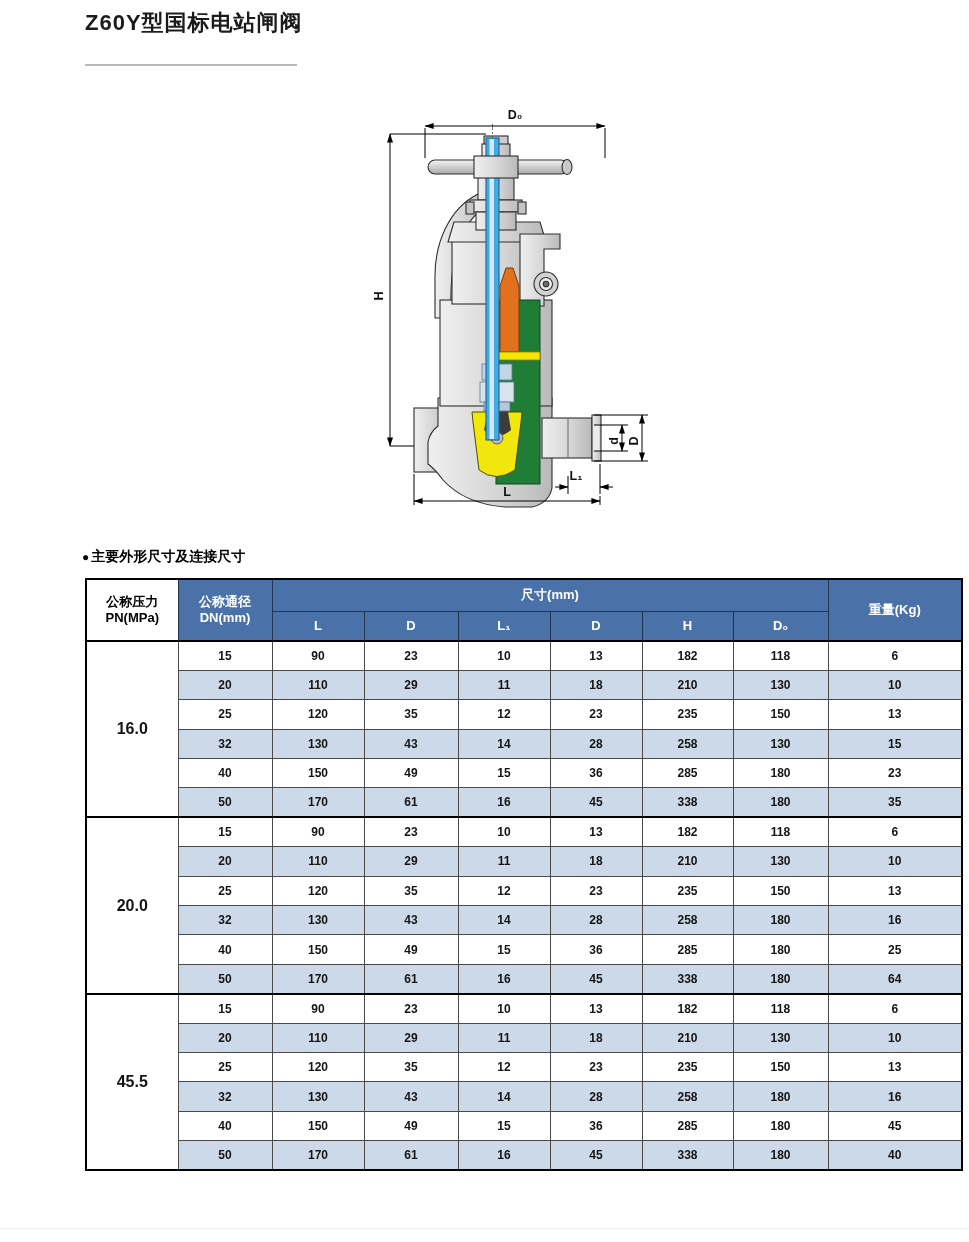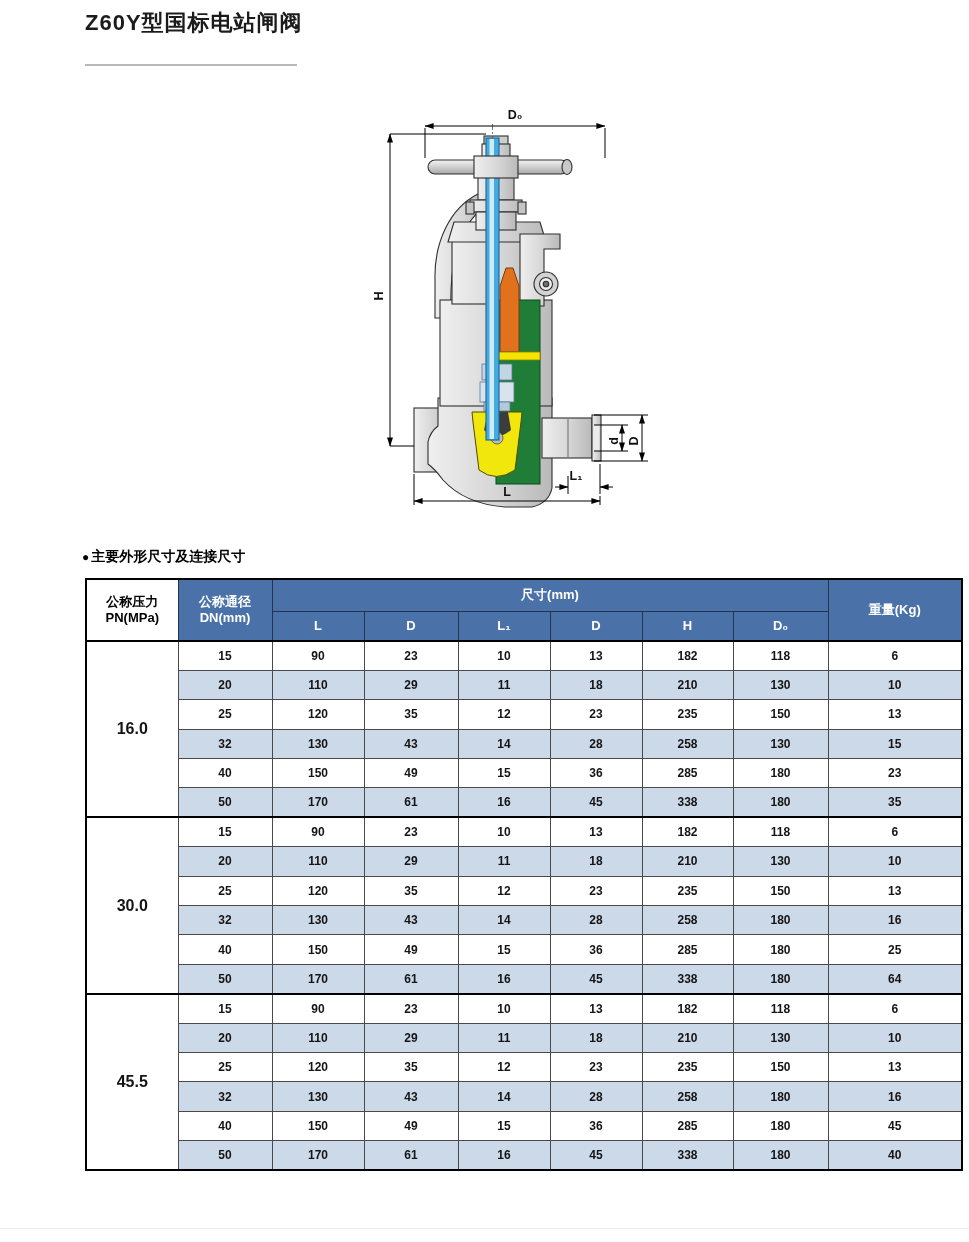--- a/index.html
+++ b/index.html
@@ -240,21 +240,21 @@
           <td>50</td>
           <td>170</td>
           <td>61</td>
           <td>16</td>
           <td>45</td>
           <td>338</td>
           <td>180</td>
           <td>35</td>
         </tr>
         <tr class="plain group-start">
-          <td rowspan="6" class="pn-cell">30.0</td>
+          <td rowspan="6" class="pn-cell">20.0</td>
           <td>15</td>
           <td>90</td>
           <td>23</td>
           <td>10</td>
           <td>13</td>
           <td>182</td>
           <td>118</td>
           <td>6</td>
         </tr>
         <tr class="shaded">

